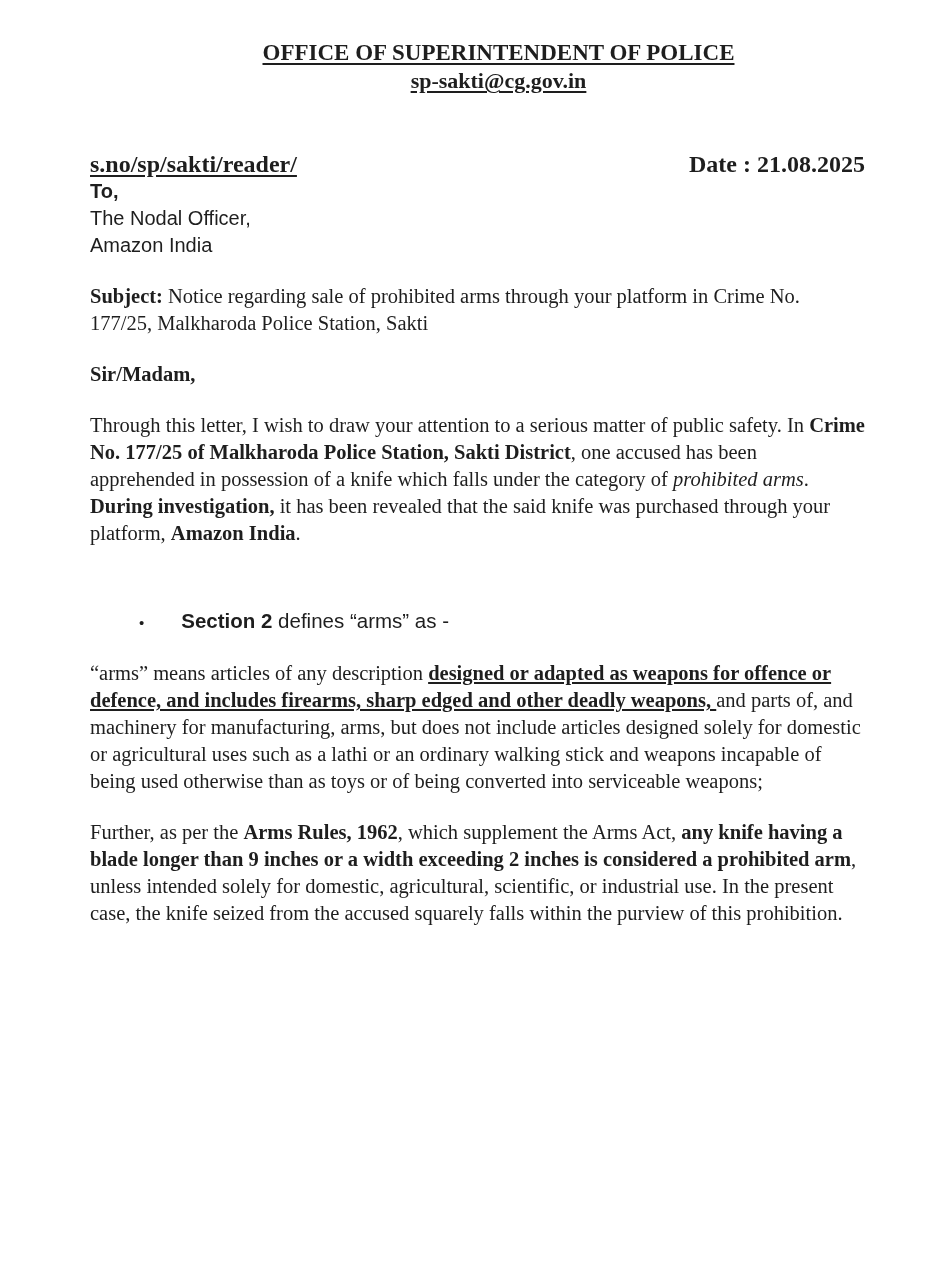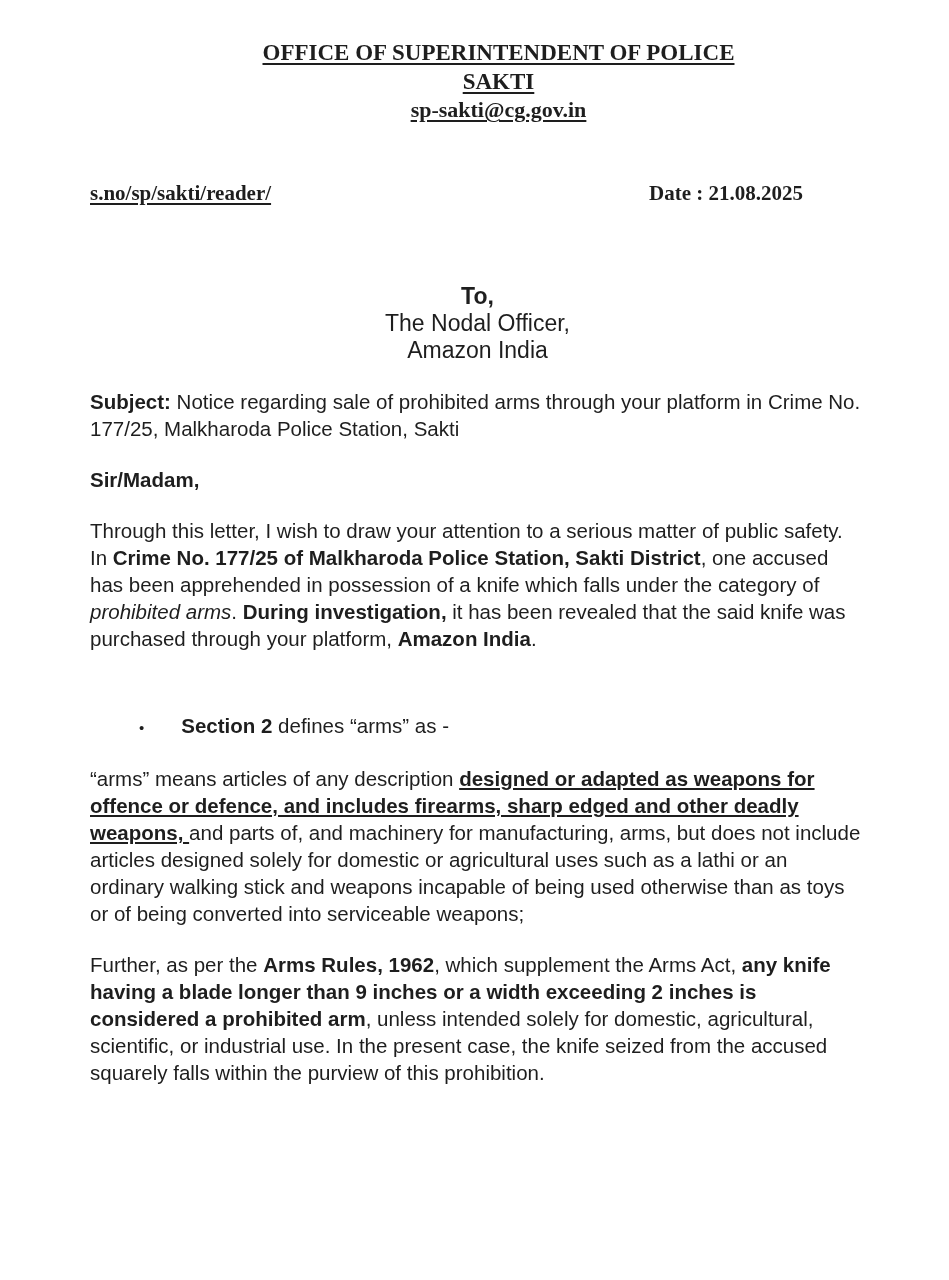--- a/index.html
+++ b/index.html
@@ -43,42 +43,40 @@
   }
 
   
   .meta-row {
     display: flex;
     justify-content: space-between;
     align-items: flex-end;
     margin-top: 56px;
     font-family: "Liberation Serif", serif;
     font-weight: bold;
-    font-size: 21px;
+    font-size: 24px;
     line-height: 27px;
   }
   .meta-ref {
     text-decoration: underline;
     text-underline-offset: 3px;
   }
   .meta-date {
-    margin-right: 62px;
   }
 
   
   .recipient {
-    margin-top: 76px;
-    font-size: 23px;
+    font-size: 20px;
     line-height: 27px;
-    text-align: center;
   }
   .para {
     margin: 24px 0 0 0;
     font-size: 20.5px;
     line-height: 27px;
+    font-family: Liberation Serif, serif;
   }
   .bullet-row {
     margin-top: 24px;
     font-size: 20.5px;
     line-height: 27px;
     display: flex;
     align-items: baseline;
   }
   .bullet-marker {
     margin-left: 49px;
@@ -95,21 +93,20 @@
   .u { text-decoration: underline; text-underline-offset: 2px; }
 </style>
 </head>
 <body>
 
 <div class="page">
   <div class="content">
 
     <header class="letter-head">
       <div class="head-line1">OFFICE OF SUPERINTENDENT OF POLICE</div>
-      <div class="head-line2">SAKTI</div>
       <div class="head-email">sp-sakti@cg.gov.in</div>
     </header>
 
     <div class="meta-row">
       <span class="meta-ref">s.no/sp/sakti/reader/</span>
       <span class="meta-date">Date : 21.08.2025</span>
     </div>
 
     <div class="recipient">
       <div class="b">To,</div>

